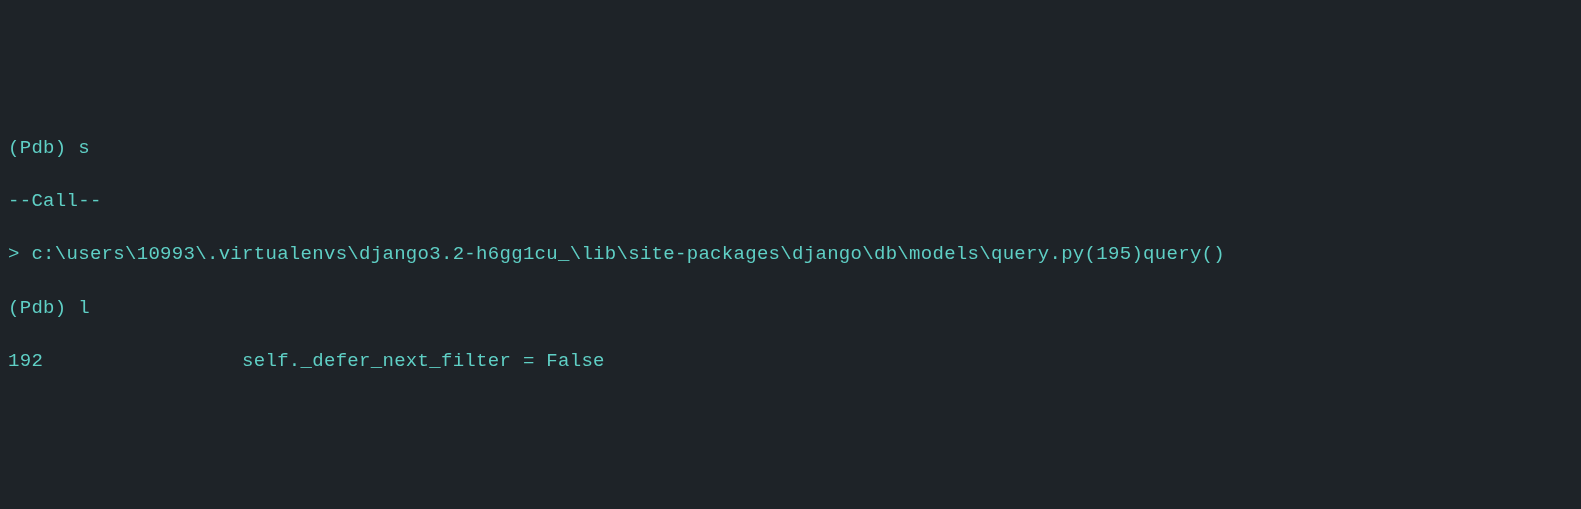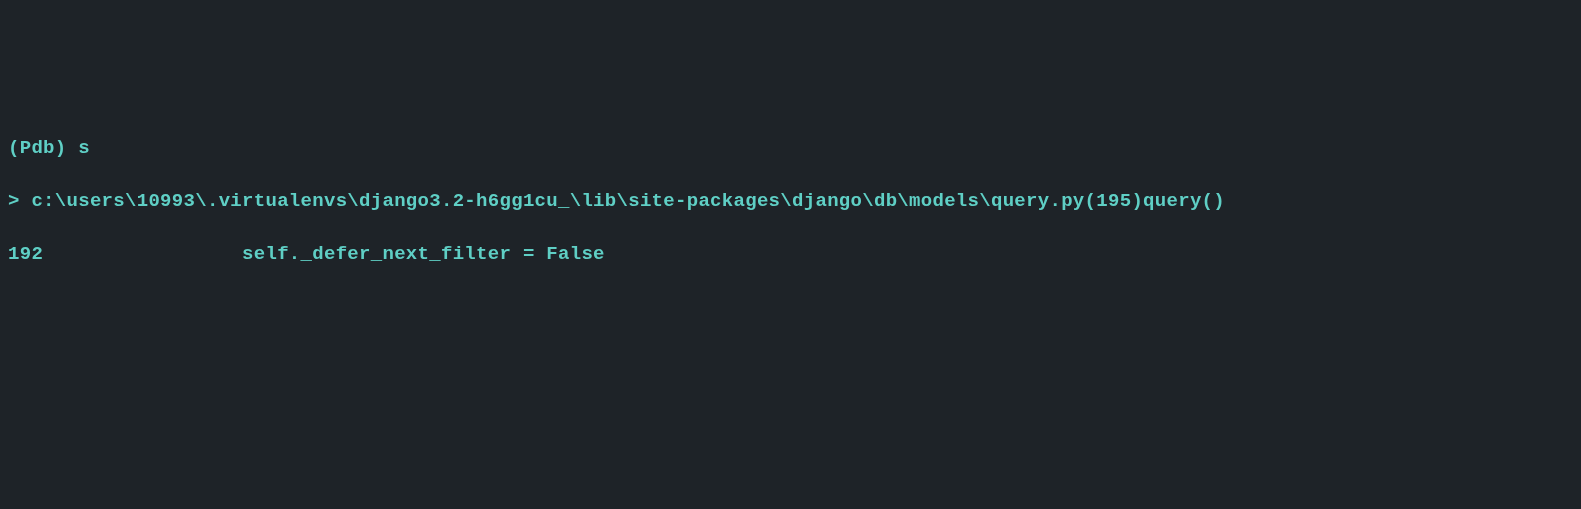--- a/index.html
+++ b/index.html
@@ -16,31 +16,32 @@
       padding: 2px 8px;
       white-space: pre;
       letter-spacing: 0.3px;
     }
     .terminal {
       width: 100%;
       height: 100%;
     }
     .line {
       display: block;
-      font-weight: bold;
     }
   </style>
 </head>
 <body>
 
 
 
 <div class="terminal">
 <span class="line">(Pdb) s</span>
+<span class="line">--Call--</span>
 <span class="line">&gt; c:\users\10993\.virtualenvs\django3.2-h6gg1cu_\lib\site-packages\django\db\models\query.py(195)query()</span>
+<span class="line">(Pdb) l</span>
 <span class="line">192                 self._defer_next_filter = False</span>
 
 
 
 
 
 
 
 
 

